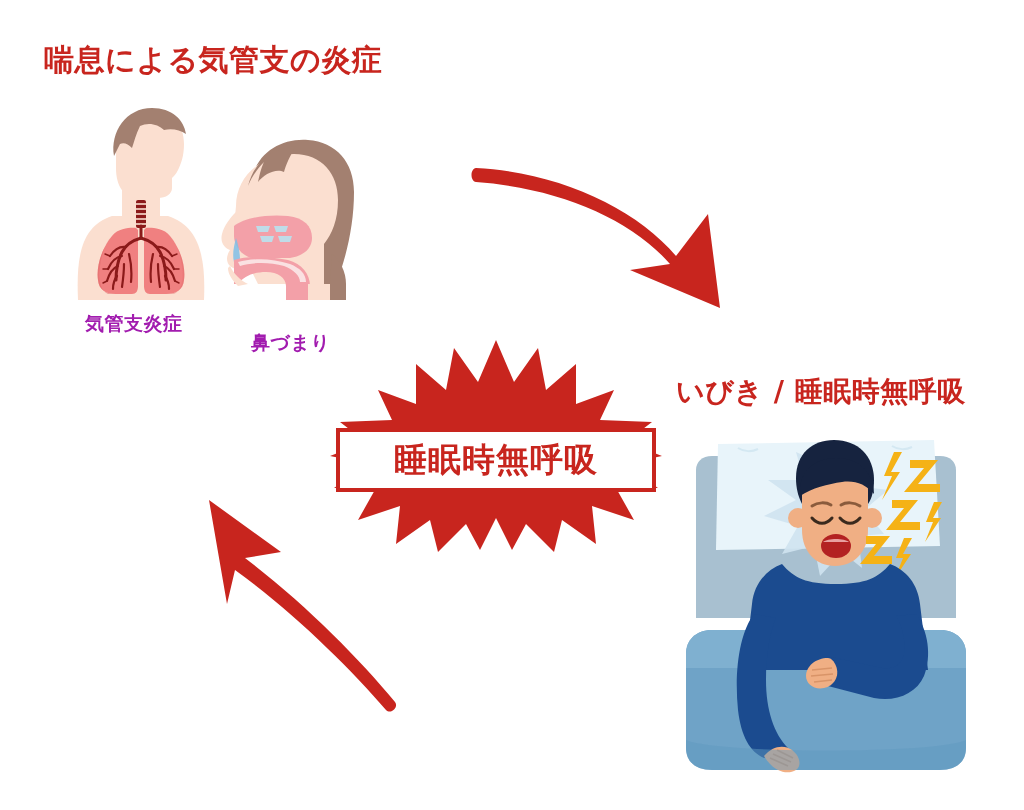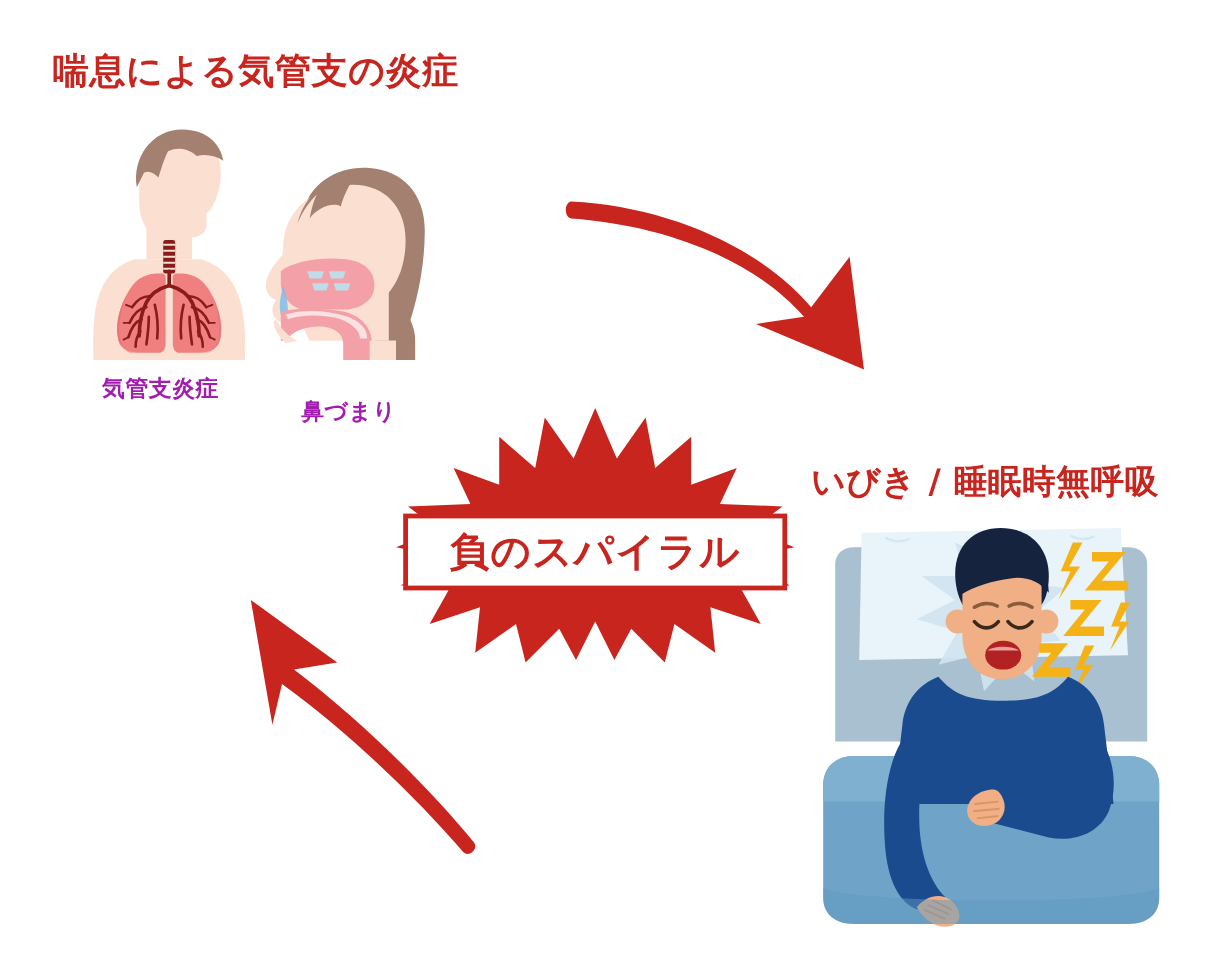--- a/index.html
+++ b/index.html
@@ -38,21 +38,20 @@
   .label-snoring {
     position: absolute;
     left: 676px;
     top: 375px;
     font-size: 28px;
     font-weight: 700;
     letter-spacing: 0.5px;
     color: #C8251E;
     white-space: nowrap;
     line-height: 1.2;
-    margin-top: 10px;
   }
   .cap {
     position: absolute;
     font-size: 19px;
     font-weight: 700;
     color: #a21caf;
     white-space: nowrap;
     letter-spacing: 0.5px;
   }
   .cap-bronchi { left: 85px;  top: 311px; }
@@ -245,21 +244,21 @@
 
       <polygon fill="#C8251E" points="168,2 186,44 210,10 218,52 248,26 248,66 286,52 272,82
                 324,84 298,104 334,118 296,126 330,150 288,150 306,182 264,168
                 268,206 234,182 226,214 198,186 184,212 168,180 152,212 138,186
                 110,214 102,182 68,206 72,168 30,182 48,150 6,150 42,126
                 2,118 38,104 12,84 64,82 50,52 88,66 88,26 118,52 126,10 150,44"></polygon>
 
       <rect x="10" y="92" width="316" height="60" fill="#FFFFFF" stroke="#C8251E" stroke-width="4"></rect>
       <rect x="18" y="99" width="300" height="46" fill="#FFFFFF" stroke="#FFFFFF" stroke-width="2"></rect>
     </svg>
-    <div id="badge-text">負のスパイラル</div>
+    <div id="badge-text">睡眠時無呼吸</div>
   </div>
 
   <div class="label-snoring">いびき / 睡眠時無呼吸</div>
 
   <div class="illo" id="illo-bed">
     <svg viewBox="0 0 296 362" width="296" height="362" xmlns="http://www.w3.org/2000/svg">
 
       <path d="M18 52 C18 44 24 38 34 38 L262 38 C272 38 278 44 278 52
                L278 200 L18 200 Z" fill="#A8C0D0"></path>
 

